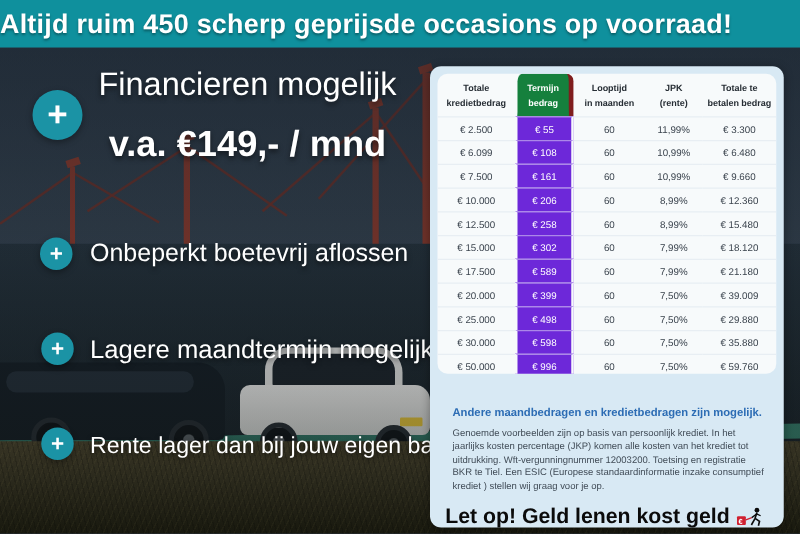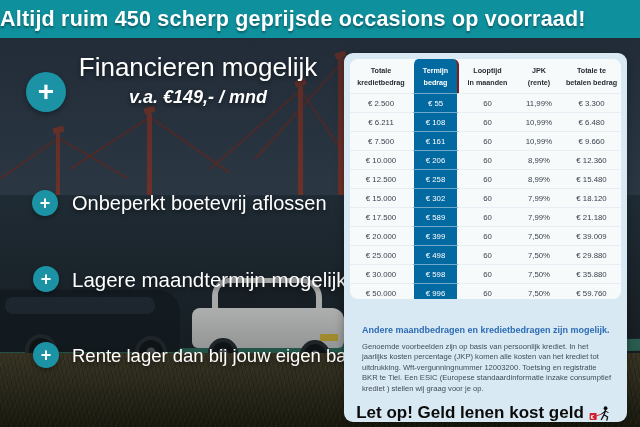--- a/index.html
+++ b/index.html
@@ -47,33 +47,33 @@
       repeating-linear-gradient(78deg,rgba(0,0,0,.18) 0 1px,transparent 1px 4px),
       repeating-linear-gradient(-65deg,rgba(165,152,92,.09) 0 1px,transparent 1px 5px),
       linear-gradient(180deg,#4b452f 0%,#3c3826 40%,#2c2a1b 75%,#201f12 100%);}
   .shade{position:absolute;inset:0;background:linear-gradient(180deg,rgba(16,24,34,.42) 0%,rgba(16,24,34,.22) 40%,rgba(12,14,8,.38) 100%);}
   
   .bullets{position:absolute;inset:0;z-index:10;color:#fff;}
   .plus{position:absolute;border-radius:50%;background:#1b93a5;color:#fff;display:flex;
     align-items:center;justify-content:center;font-weight:700;box-shadow:0 2px 5px rgba(0,0,0,.35);}
   .b1{position:absolute;left:62px;top:52px;width:272px;text-align:center;text-shadow:0 2px 4px rgba(0,0,0,.5);}
   .b1 .l1{font-size:26px;font-weight:400;}
-  .b1 .l2{font-size:18px;font-weight:700;margin-top:4px;font-style:italic;}
+  .b1 .l2{font-size:29px;font-weight:700;margin-top:17px;}
   .bl{position:absolute;font-size:20px;text-shadow:0 2px 4px rgba(0,0,0,.55);white-space:nowrap;}
   
   .card{position:absolute;left:344px;top:53px;width:283px;height:369px;background:#d8e9f4;
     border-radius:9px;z-index:30;box-shadow:0 2px 8px rgba(0,0,0,.35);}
   .table-box{margin:6px;width:271px;height:240px;background:#f7fafb;border-radius:8px;overflow:hidden;}
   table.fin{border-collapse:separate;border-spacing:0;table-layout:fixed;width:271px;}
   table.fin th{font-size:7.2px;font-weight:700;color:#262d34;line-height:1.55;vertical-align:middle;
     padding:3px 0 2px;white-space:pre-line;height:29px;}
   table.fin td{font-size:7.8px;color:#3a434d;height:18px;text-align:center;border-top:1px solid #e8eef3;padding:0;}
-  table.fin th.hl{background:#0369a1;color:#fff;border-radius:6px 6px 0 0;
-    border-left:2px solid #f7fafb;border-right:2px solid #7f1d1d;}
-  table.fin td.hl{background:#0369a1;color:#fff;border-left:2px solid #f7fafb;border-right:2px solid #f7fafb;
+  table.fin th.hl{background:#15803d;color:#fff;border-radius:6px 6px 0 0;
+    border-left:2px solid #f7fafb;border-right:4px solid #7f1d1d;}
+  table.fin td.hl{background:#6d28d9;color:#fff;border-left:2px solid #f7fafb;border-right:2px solid #f7fafb;
     border-top:1px solid rgba(247,250,251,.45);}
   .note-title{margin:26px 10px 0 18px;font-size:9px;font-weight:700;color:#2c6cb4;white-space:nowrap;}
   .disclaimer{margin:7px 14px 0 18px;font-size:7.6px;line-height:1.38;color:#414c57;}
   .warning{margin-top:9px;display:flex;align-items:center;justify-content:center;gap:5px;}
   .warning .txt{font-size:17px;font-weight:700;color:#0b0b0b;white-space:nowrap;}
 </style>
 </head>
 <body>
 
 <div id="stage">
@@ -174,21 +174,21 @@
           </thead>
         <tbody>
             <tr>
               <td>€ 2.500</td>
               <td class="hl">€ 55</td>
               <td>60</td>
               <td>11,99%</td>
               <td>€ 3.300</td>
             </tr>
             <tr>
-              <td>€ 6.211</td>
+              <td>€ 6.099</td>
               <td class="hl">€ 108</td>
               <td>60</td>
               <td>10,99%</td>
               <td>€ 6.480</td>
             </tr>
             <tr>
               <td>€ 7.500</td>
               <td class="hl">€ 161</td>
               <td>60</td>
               <td>10,99%</td>

